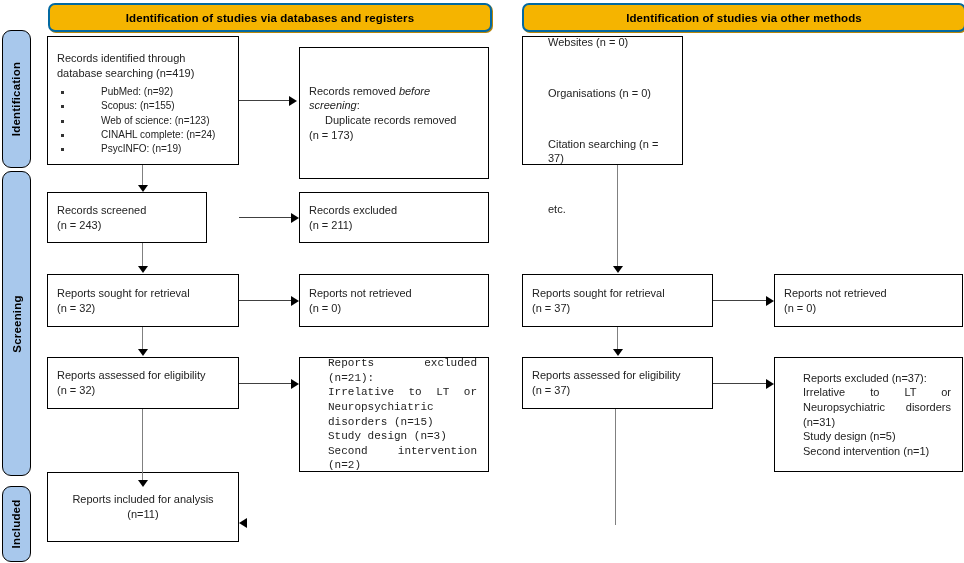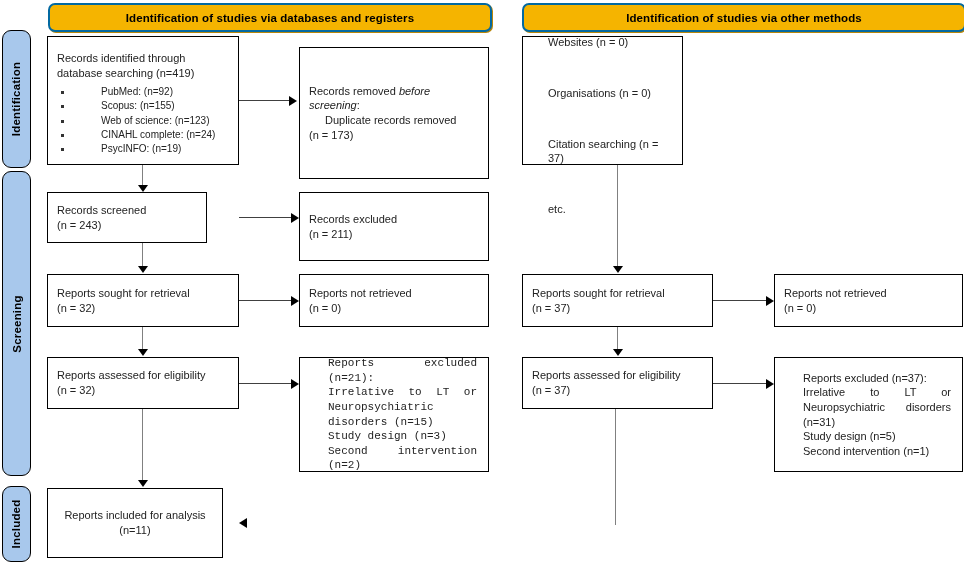--- a/index.html
+++ b/index.html
@@ -132,21 +132,21 @@
   <div class="box" style="left:299px;top:47px;width:190px;height:132px;">
     <span class="ln"><span>Records removed </span><span class="ital">before screening</span><span>:</span></span>
     <span class="ln indent">Duplicate records removed</span>
     <span class="ln">(n = 173)</span>
   </div>
 
   <div class="box" style="left:47px;top:192px;width:160px;height:51px;">
     <span class="ln">Records screened</span>
     <span class="ln">(n = 243)</span>
   </div>
-  <div class="box" style="left:299px;top:192px;width:190px;height:69px;">
+  <div class="box" style="left:299px;top:192px;width:190px;height:51px;">
     <span class="ln">Records excluded</span>
     <span class="ln">(n = 211)</span>
   </div>
 
   <div class="box" style="left:47px;top:274px;width:192px;height:53px;">
     <span class="ln">Reports sought for retrieval</span>
     <span class="ln">(n = 32)</span>
   </div>
   <div class="box" style="left:299px;top:274px;width:190px;height:53px;">
     <span class="ln">Reports not retrieved</span>
@@ -157,21 +157,21 @@
     <span class="ln">Reports assessed for eligibility</span>
     <span class="ln">(n = 32)</span>
   </div>
   <div class="box justify" style="left:299px;top:357px;width:190px;height:115px;padding-left:28px;padding-right:11px;font-family:Liberation Mono, monospace;">
     <span class="ln">Reports excluded (n=21):</span>
     <span class="ln">Irrelative to LT or Neuropsychiatric disorders (n=15)</span>
     <span class="ln">Study design (n=3)</span>
     <span class="ln">Second intervention (n=2)</span>
   </div>
 
-  <div class="box center" style="left:47px;top:488px;width:176px;height:70px;">
+  <div class="box center" style="left:47px;top:472px;width:192px;height:70px;">
     <span class="ln">Reports included for analysis</span>
     <span class="ln">(n=11)</span>
   </div>
 
   <div class="box" style="left:522px;top:36px;width:161px;height:129px;gap:36px;">
     <span class="ln">Records identified from:</span>
     <span class="ln indent">Websites (n = 0)</span>
     <span class="ln indent">Organisations (n = 0)</span>
     <span class="ln indent">Citation searching (n = 37)</span>
     <span class="ln indent">etc.</span>

